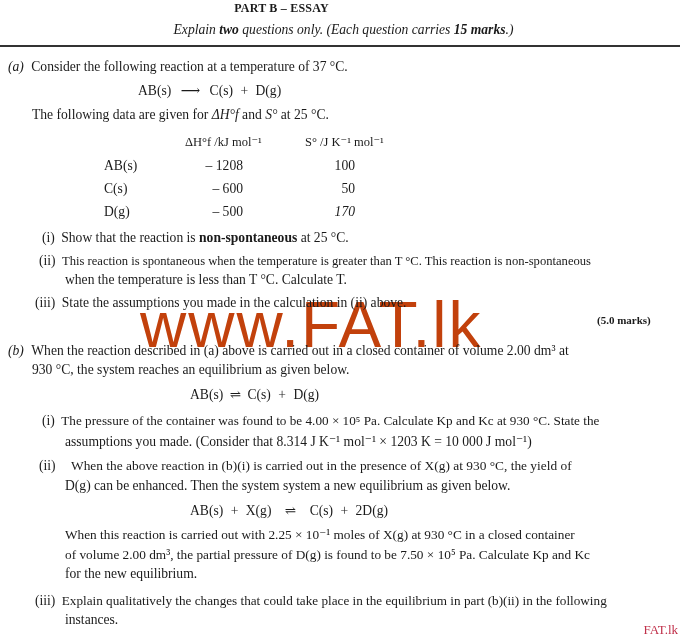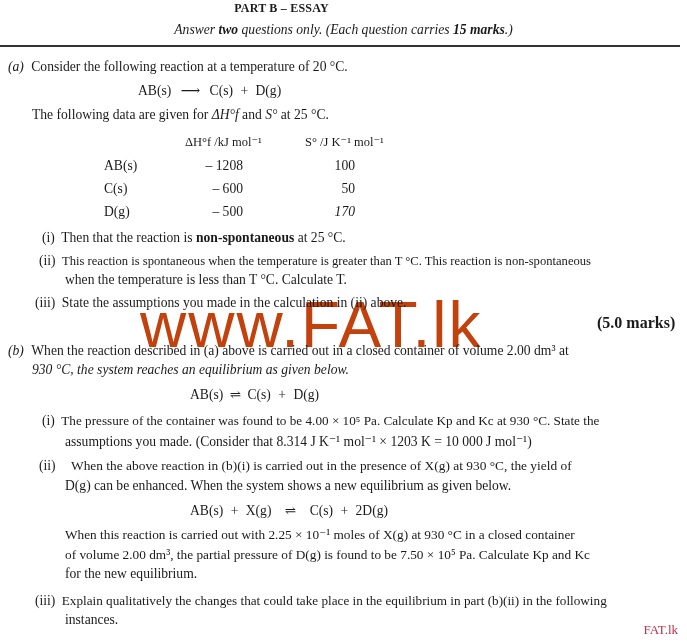--- a/index.html
+++ b/index.html
@@ -12,40 +12,40 @@
   .title { left: 0; width: 563px; text-align: center; top: 1px; font-weight: bold; font-size: 12px; letter-spacing: 0.2px; }
   .subtitle { left: 0; width: 687px; text-align: center; top: 22px; font-style: italic; font-size: 13.6px; }
   .subtitle b { font-style: italic; }
   .rule { left: 0; top: 45px; width: 680px; height: 2px; background: #333; }
   .watermark {
     left: 140px; top: 288px; font-family: "Liberation Sans", sans-serif;
     font-weight: normal; font-size: 64px; color: #c2410c; letter-spacing: 2px; z-index: 0;
   }
   .text { z-index: 1; }
   .eq b, .tbl b { font-weight: normal; }
-  .marks { font-weight: bold; font-size: 16px; }
+  .marks { font-weight: bold; font-size: 11px; }
   .footer-logo { right: 9px; top: 622px; color: #c0304a; font-size: 13px; }
   .tbl-cell { position: absolute; white-space: nowrap; }
   .right { text-align: right; }
   .arrow { display: inline-block; margin: 0 6px; }
 </style>
 </head>
 <body>
 
 <div class="abs watermark">www.FAT.lk</div>
 
 <div class="abs title text">PART B –  ESSAY</div>
 <div class="abs subtitle text">
-  <span>Answer </span><b>two</b><span> questions only.  (Each question carries </span><b>15 marks</b><span>.)</span>
+  <span>Explain </span><b>two</b><span> questions only.  (Each question carries </span><b>15 marks</b><span>.)</span>
 </div>
 <div class="abs rule"></div>
 
 <div class="abs text" style="left:8px; top:59px;">
   <i>(a)</i>
-  <span style="margin-left:4px;">Consider the following reaction at a temperature of 20 °C.</span>
+  <span style="margin-left:4px;">Consider the following reaction at a temperature of 37 °C.</span>
 </div>
 
 <div class="abs text eq" style="left:138px; top:82px;">
   <b>AB</b><span>(s)</span>
   <span class="arrow">⟶</span>
   <b>C</b><span>(s)</span>
   <span style="margin:0 4px;">+</span>
   <b>D</b><span>(g)</span>
 </div>
 
@@ -65,61 +65,61 @@
   <div class="tbl-cell right" style="left:195px; width:48px; top:181px;">– 600</div>
   <div class="tbl-cell right" style="left:315px; width:40px; top:181px;">50</div>
 
   <div class="tbl-cell" style="left:104px; top:204px;"><b>D</b><span>(g)</span></div>
   <div class="tbl-cell right" style="left:195px; width:48px; top:204px;">– 500</div>
   <div class="tbl-cell right" style="left:315px; width:40px; top:204px;font-style:italic;">170</div>
 </div>
 
 <div class="abs text" style="left:42px; top:230px;">
   <span>(i)</span>
-  <span style="margin-left:3px;">Then that the reaction is </span><b>non-spontaneous</b><span> at 25 °C.</span>
+  <span style="margin-left:3px;">Show that the reaction is </span><b>non-spontaneous</b><span> at 25 °C.</span>
 </div>
 
 <div class="abs text" style="left:39px; top:253px;">
   <span>(ii)</span>
   <span style="margin-left:3px; font-size:12.6px;">This reaction is spontaneous when the temperature is greater than T °C. This reaction is non-spontaneous</span>
 </div>
 <div class="abs text" style="left:65px; top:272px;">when the temperature is less than T °C. Calculate T.</div>
 
 <div class="abs text" style="left:35px; top:295px;">
   <span>(iii)</span>
   <span style="margin-left:3px;">State the assumptions you made in the calculation in (ii) above.</span>
 </div>
 
 <div class="abs text marks" style="left:597px; top:314px;">(5.0 marks)</div>
 
 <div class="abs text" style="left:8px; top:343px;">
   <i>(b)</i>
   <span style="margin-left:4px;">When the reaction described in (a) above is carried out in a closed container of volume 2.00 dm³ at</span>
 </div>
-<div class="abs text" style="left:32px; top:362px;font-style:italic;">930 °C, the system reaches an equilibrium as given below.</div>
+<div class="abs text" style="left:32px; top:362px;">930 °C, the system reaches an equilibrium as given below.</div>
 
 <div class="abs text eq" style="left:190px; top:386px;">
   <b>AB</b><span>(s)</span>
   <span class="arrow" style="margin:0 3px;">⇌</span>
   <b>C</b><span>(s)</span>
   <span style="margin:0 4px;">+</span>
   <b>D</b><span>(g)</span>
 </div>
 
 <div class="abs text" style="left:42px; top:413px;">
   <span>(i)</span>
   <span style="margin-left:3px; font-size:13.2px;">The pressure of the container was found to be 4.00 × 10⁵ Pa. Calculate Kp and Kc at 930 °C. State the</span>
 </div>
 <div class="abs text" style="left:65px; top:433px;">assumptions you made. (Consider that 8.314 J K⁻¹ mol⁻¹ × 1203 K = 10 000 J mol⁻¹)</div>
 
 <div class="abs text" style="left:39px; top:458px;">
   <span>(ii)</span>
   <span style="margin-left:12px; font-size:13.4px;">When the above reaction in (b)(i) is carried out in the presence of X(g) at 930 °C, the yield of</span>
 </div>
-<div class="abs text" style="left:65px; top:478px;">D(g) can be enhanced. When the system shows a new equilibrium as given below.</div>
+<div class="abs text" style="left:65px; top:478px;">D(g) can be enhanced. Then the system system a new equilibrium as given below.</div>
 
 <div class="abs text eq" style="left:190px; top:502px;">
   <b>AB</b><span>(s)</span>
   <span style="margin:0 4px;">+</span>
   <b>X</b><span>(g)</span>
   <span class="arrow" style="margin:0 10px;">⇌</span>
   <b>C</b><span>(s)</span>
   <span style="margin:0 4px;">+</span>
   <b>2D</b><span>(g)</span>
 </div>

